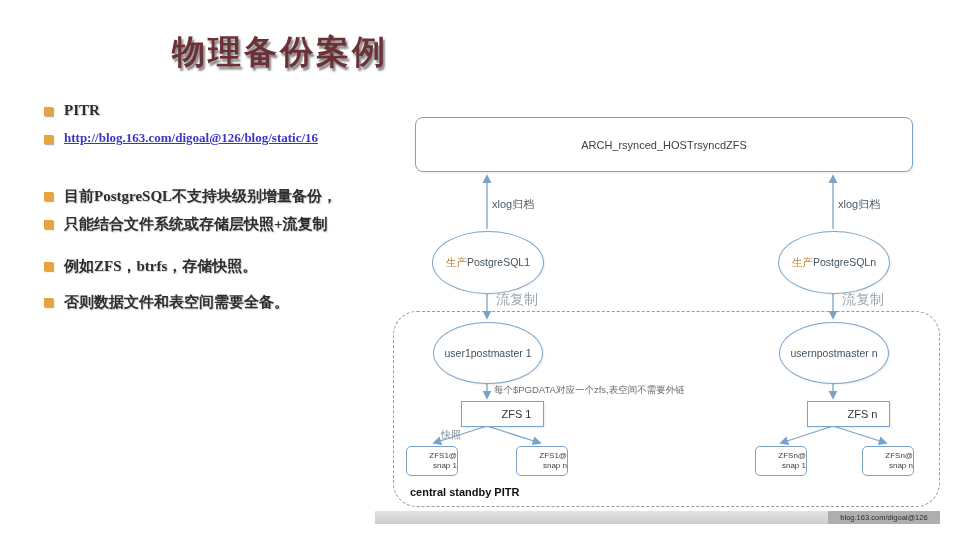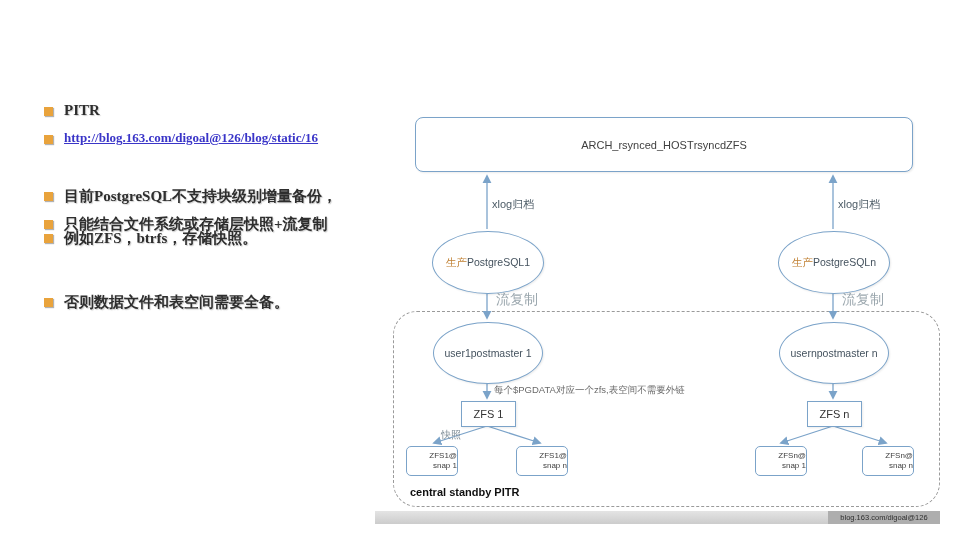--- a/index.html
+++ b/index.html
@@ -19,21 +19,21 @@
   .tag-red{color:#d42b20;margin-left:4px;}
 
   
   .title{position:absolute;left:172px;top:30px;font-size:33px;font-weight:bold;color:#6c3137;
          letter-spacing:3px;text-shadow:2px 3px 2px rgba(125,125,125,0.9);}
 
   
   .bullets{position:absolute;left:44px;top:92px;width:345px;margin:0;padding:0;list-style:none;
            font-family:"Liberation Serif",serif;}
   .bullet{position:absolute;left:0;display:flex;align-items:flex-start;gap:11px;}
-  .b0{top:10px;} .b1{top:38px;} .b2{top:95px;} .b3{top:123px;} .b4{top:137px;font-family:Liberation Serif, serif;} .b5{top:201px;}
+  .b0{top:10px;} .b1{top:38px;} .b2{top:95px;} .b3{top:123px;} .b4{top:165px;font-family:Liberation Serif, serif;} .b5{top:201px;}
   .sq{flex:0 0 auto;width:9px;height:9px;margin-top:5px;background:#e9a33c;
       box-shadow:1px 1px 1px rgba(0,0,0,0.3);}
   .btext{font-size:15px;font-weight:bold;color:#2e2e2e;text-shadow:1px 1px 1px rgba(150,150,150,0.45);}
   .blink{font-size:13px;font-weight:bold;color:#3a35c8;text-decoration:underline;cursor:pointer;}
 
   
   .diagram{position:absolute;left:0;top:0;width:960px;height:540px;}
   .connector-svg{position:absolute;left:0;top:0;pointer-events:none;}
 
   .dashed-box{position:absolute;left:393px;top:311px;width:545px;height:194px;
@@ -58,21 +58,21 @@
   .xlog-l{left:492px;top:197px;}
   .xlog-r{left:838px;top:197px;}
   .stream{position:absolute;font-size:14px;color:#9aa6ad;}
   .stream-l{left:496px;top:291px;}
   .stream-r{left:842px;top:291px;}
 
   .note{position:absolute;left:494px;top:384px;font-size:9.5px;color:#6a6a6a;}
 
   .zfs-box{position:absolute;width:53px;height:24px;border:1px solid #7ba3c9;background:#fff;
            display:flex;align-items:center;justify-content:center;font-size:11px;color:#333;
-           box-shadow:1px 1px 2px rgba(0,0,0,0.08);}
+           box-shadow:1px 1px 2px rgba(0,0,0,0.08);padding-left:28px;}
   .zfs-l{left:461px;top:401px;}
   .zfs-r{left:807px;top:401px;}
 
   .snapshot-label{position:absolute;left:441px;top:428px;font-size:10px;color:#7b8a94;}
 
   .snap-box{position:absolute;width:50px;height:28px;border:1px solid #7ba3c9;border-radius:5px;
             background:#fff;display:flex;flex-direction:column;align-items:flex-end;justify-content:center;
             font-size:8px;line-height:10px;color:#3f3f3f;}
   .snap-0{left:406px;top:446px;} .snap-1{left:516px;top:446px;}
   .snap-2{left:755px;top:446px;} .snap-3{left:862px;top:446px;}
@@ -82,20 +82,21 @@
               background:linear-gradient(to bottom,#e4e4e4,#cccccc);}
   .footer-right{position:absolute;right:0;top:0;width:112px;height:13px;background:#aeaeae;
                 display:flex;align-items:center;justify-content:center;font-size:7.5px;color:#2e2e2e;}
 </style>
 </head>
 <body>
 
 <div class="slide">
 
 
+  <div class="title">物理备份案例</div>
 
   <ul class="bullets">
     <li class="bullet b0">
       <span class="sq"></span>
       <span class="btext">PITR</span>
     </li>
     <li class="bullet b1">
       <span class="sq"></span>
       <a class="blink">http://blog.163.com/digoal@126/blog/static/16</a>
     </li>

